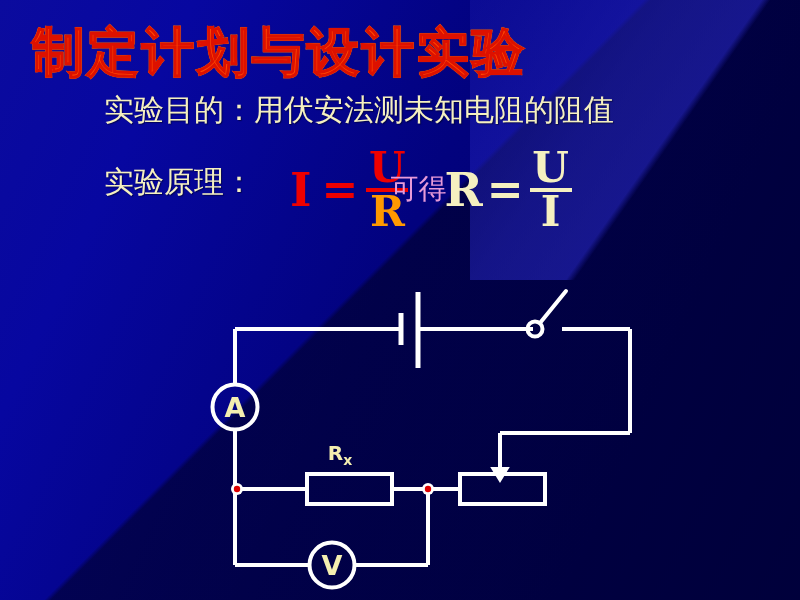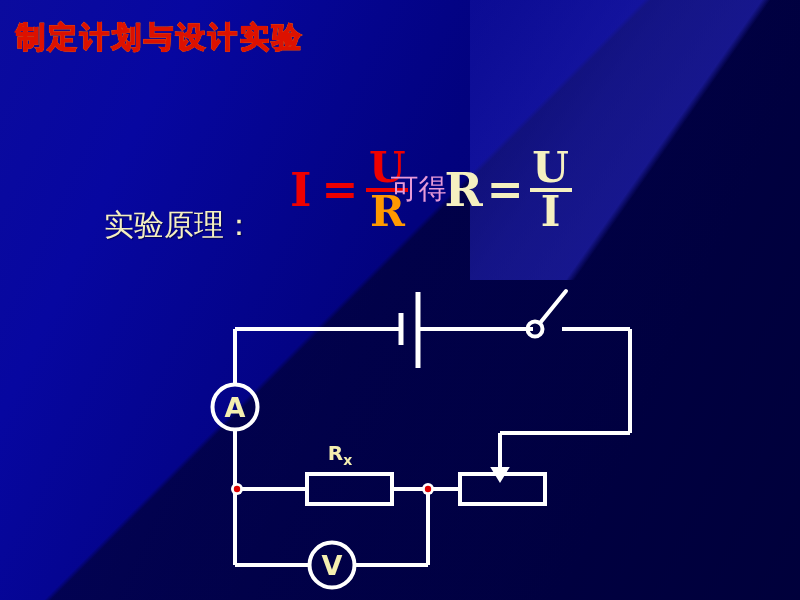--- a/index.html
+++ b/index.html
@@ -16,43 +16,43 @@
   }
   
   #streak{
     position:absolute; left:470px; top:-240px; width:520px; height:520px;
     background:linear-gradient(125deg, rgba(40,40,200,0.0) 0%, rgba(45,45,215,0.45) 42%, rgba(45,45,215,0.50) 52%, rgba(0,0,60,0.0) 53%);
     transform:rotate(0deg);
     pointer-events:none;
   }
 
   .title{
-    position:absolute; left:16px; top:18px;
+    position:absolute; left:32px; top:18px;
     font-family:"DejaVu Sans", sans-serif;
-    font-size:29px; font-weight:bold; letter-spacing:3px;
+    font-size:52px; font-weight:bold; letter-spacing:3px;
     color:#ffcc00;
     background:linear-gradient(#ffd21a 0%, #ffcc00 45%, #ff9900 100%);
     -webkit-background-clip:text; background-clip:text;
     -webkit-text-fill-color:transparent;
     -webkit-text-stroke:1.4px #dd1100;
     text-shadow:0 0 2px rgba(255,60,0,0.9);
     white-space:nowrap;
     text-align:center;
   }
 
   .line-cream{
     position:absolute;
     font-family:"DejaVu Serif", serif;
     color:#f5f0c0;
     font-size:30px;
     white-space:nowrap;
     text-shadow:1px 1px 1px rgba(0,0,0,0.45);
   }
   #purpose{ left:104px; top:90px; }
-  #principleLbl{ left:104px; top:162px;margin-top:43px; }
+  #principleLbl{ left:104px; top:162px; }
   #circuitLbl{ left:104px; top:251px; }
 
   
   #formula{
     position:absolute; left:290px; top:138px; height:104px;
     display:flex; align-items:center;
     font-family:"DejaVu Serif", serif;
   }
   .fsym{ font-size:44px; font-weight:bold; line-height:1; }
   .red{ color:#ee0000; }
@@ -91,20 +91,21 @@
 </style>
 </head>
 <body>
 
 <div id="slide">
 
   <div id="streak"></div>
 
   <div class="title">制定计划与设计实验</div>
 
+  <div class="line-cream" id="purpose">实验目的：用伏安法测未知电阻的阻值</div>
 
   <div class="line-cream" id="principleLbl">实验原理：</div>
 
   <div id="formula">
     <span class="fsym red" id="I">I</span>
     <span class="fsym red" id="eq1">=</span>
     <span class="frac">
       <span class="num red">U</span>
       <span class="bar redbar"></span>
       <span class="den orange">R</span>

